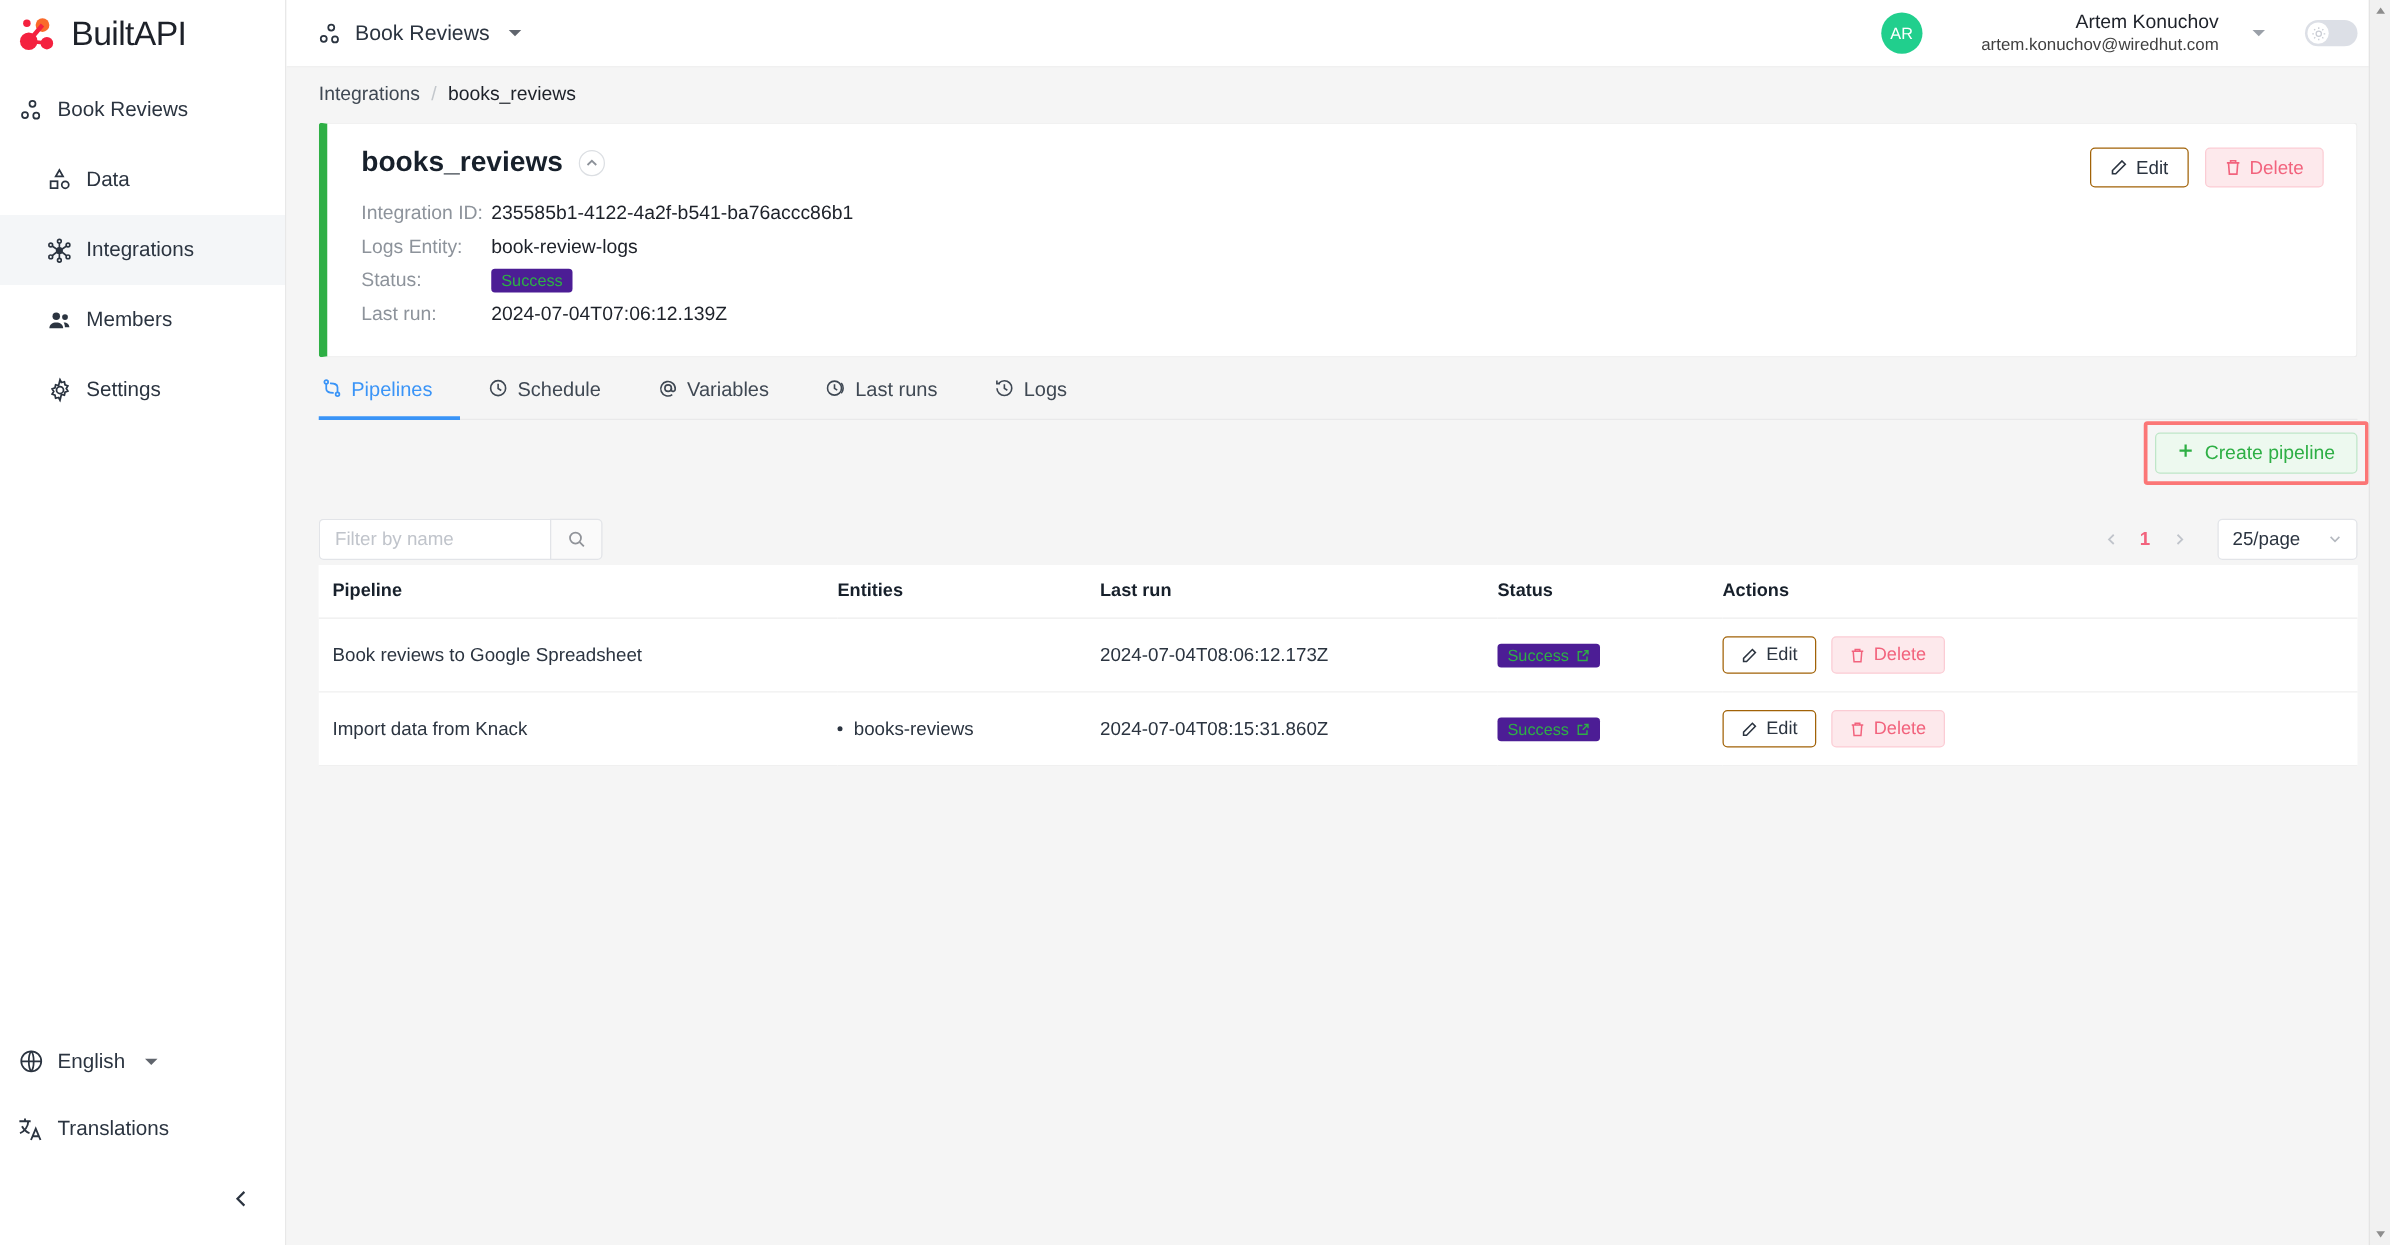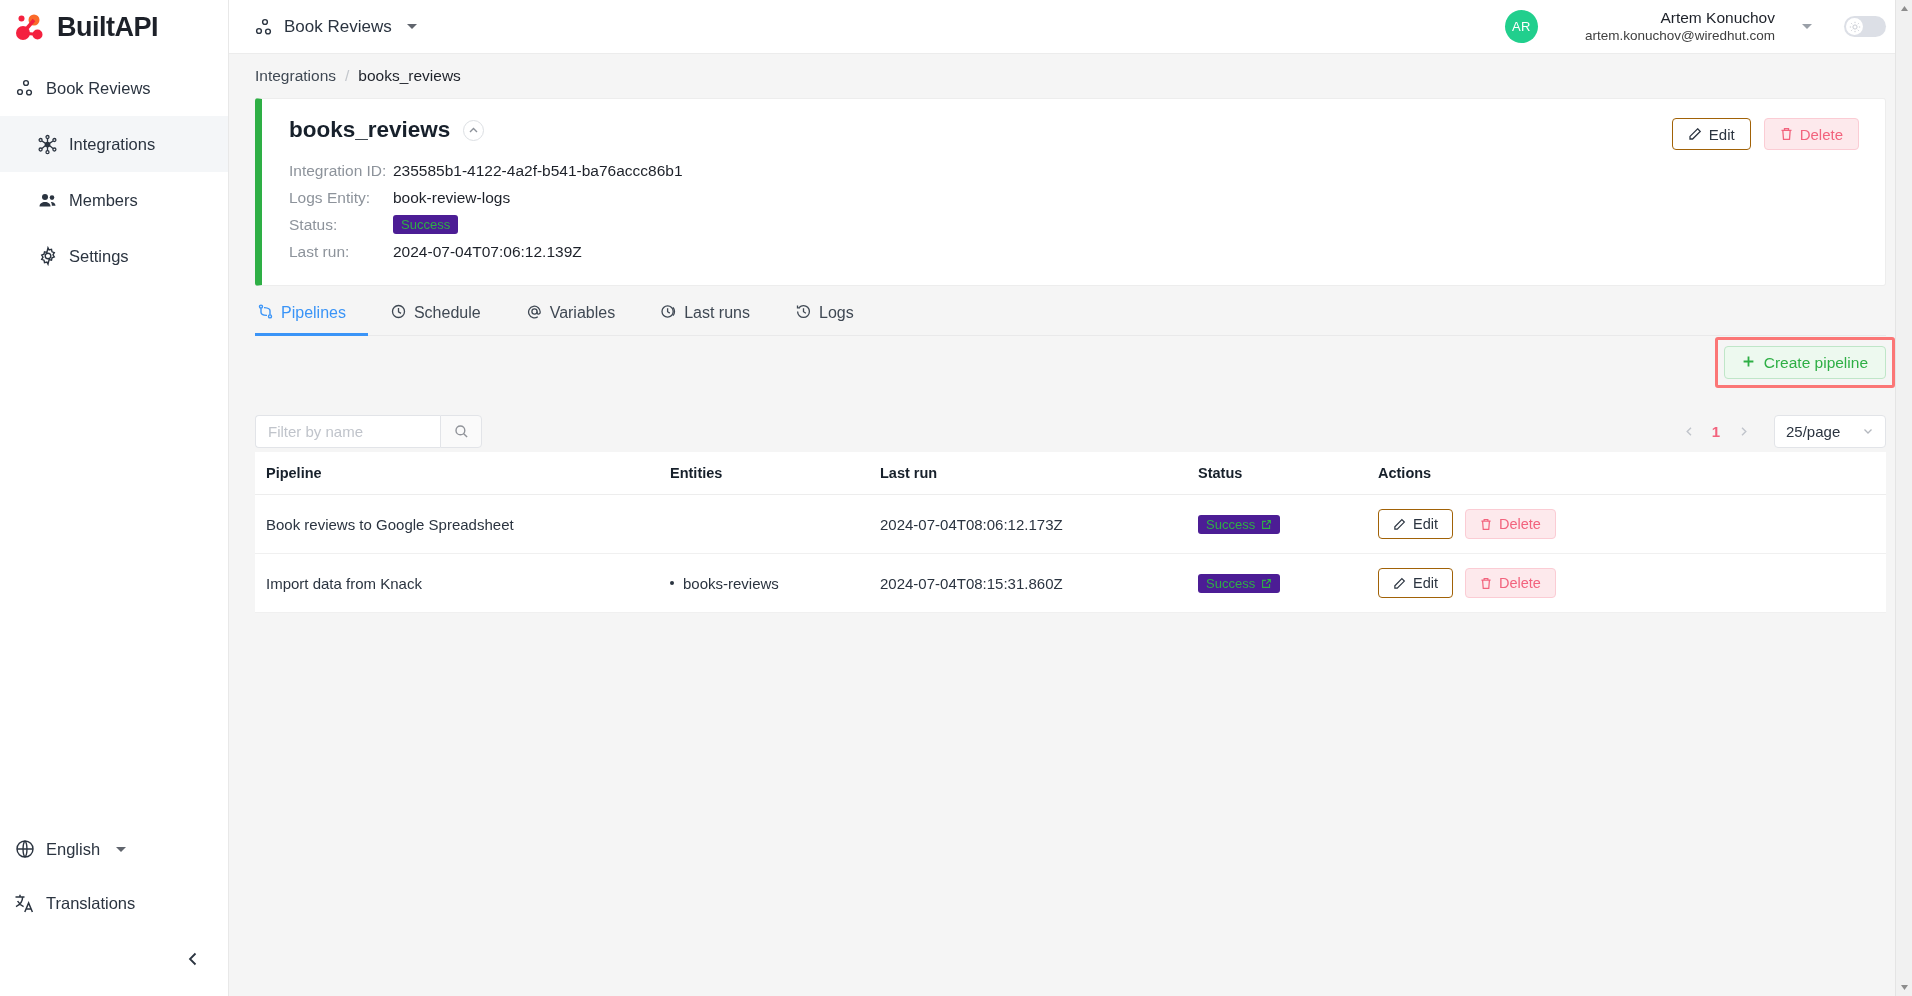--- a/index.html
+++ b/index.html
@@ -22,21 +22,21 @@
     position: relative;
   }
   .logo-row {
     height: 54px;
     display: flex; align-items: center;
     padding-left: 14px;
     gap: 9px;
   }
   .logo-mark { width: 34px; height: 30px; flex: 0 0 34px; }
   .logo-text {
-    font-size: 27px; font-weight: bold; color: #1d2129;
+    font-size: 27px; font-weight: normal; color: #1d2129;
     letter-spacing: -0.5px;
   }
   .nav-top { padding-top: 6px; }
   .nav-item {
     height: 56px;
     display: flex; align-items: center;
     gap: 11px;
     font-size: 16.5px;
     color: #2b3440;
     cursor: pointer;
@@ -256,20 +256,30 @@
         <span class="nav-icon">
           <svg width="20" height="20" viewBox="0 0 20 20" fill="none" stroke="#2b3440" stroke-width="1.4">
             <circle cx="11" cy="5" r="2.4"></circle>
               <circle cx="5" cy="14" r="2.4"></circle>
               <circle cx="14" cy="14.5" r="2.4"></circle>
           </svg>
         </span>
         <span>Book Reviews</span>
       </div>
 
+      <div class="nav-item child">
+        <span class="nav-icon">
+          <svg width="20" height="20" viewBox="0 0 20 20" fill="none" stroke="#2b3440" stroke-width="1.4">
+            <path d="M9.5 2 L12.4 7 H6.6 Z"></path>
+              <rect x="2.5" y="11" width="5.5" height="5.5"></rect>
+              <circle cx="14.2" cy="13.8" r="2.8"></circle>
+          </svg>
+        </span>
+        <span>Data</span>
+      </div>
 
       <div class="nav-item child active">
         <span class="nav-icon">
           <svg width="21" height="21" viewBox="0 0 21 21" fill="none" stroke="#2b3440" stroke-width="1.3">
             <circle cx="10.5" cy="10.5" r="2.2" fill="#2b3440"></circle>
             <circle cx="3.6" cy="6" r="1.5"></circle>
               <circle cx="17.4" cy="6" r="1.5"></circle>
             <circle cx="3.6" cy="15.5" r="1.5"></circle>
               <circle cx="17.4" cy="15.5" r="1.5"></circle>
             <circle cx="10.5" cy="3" r="1.5"></circle>

